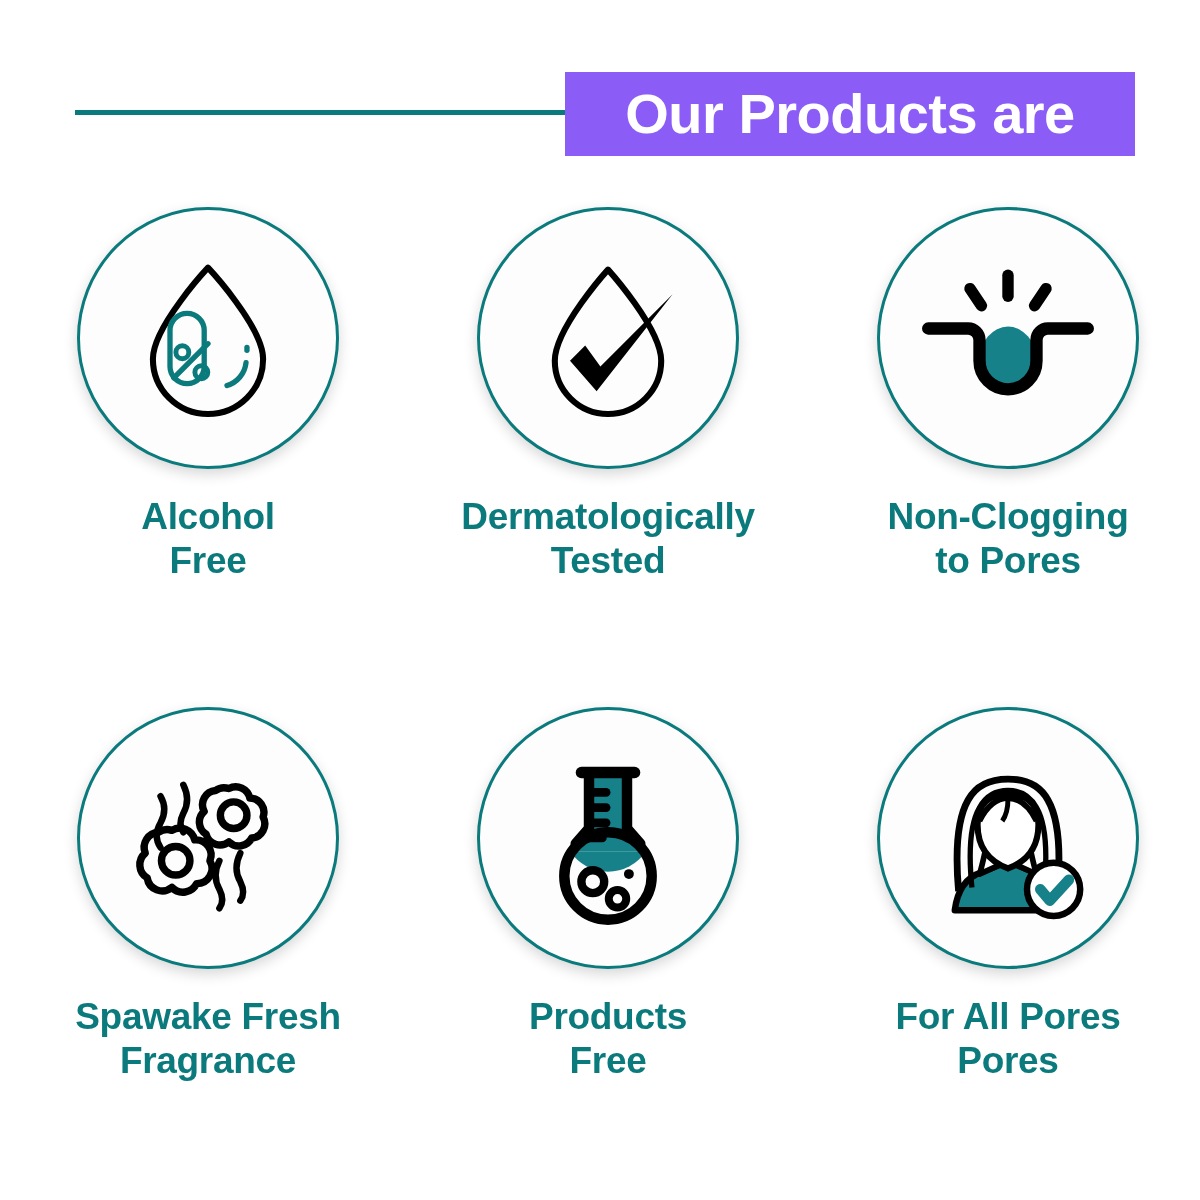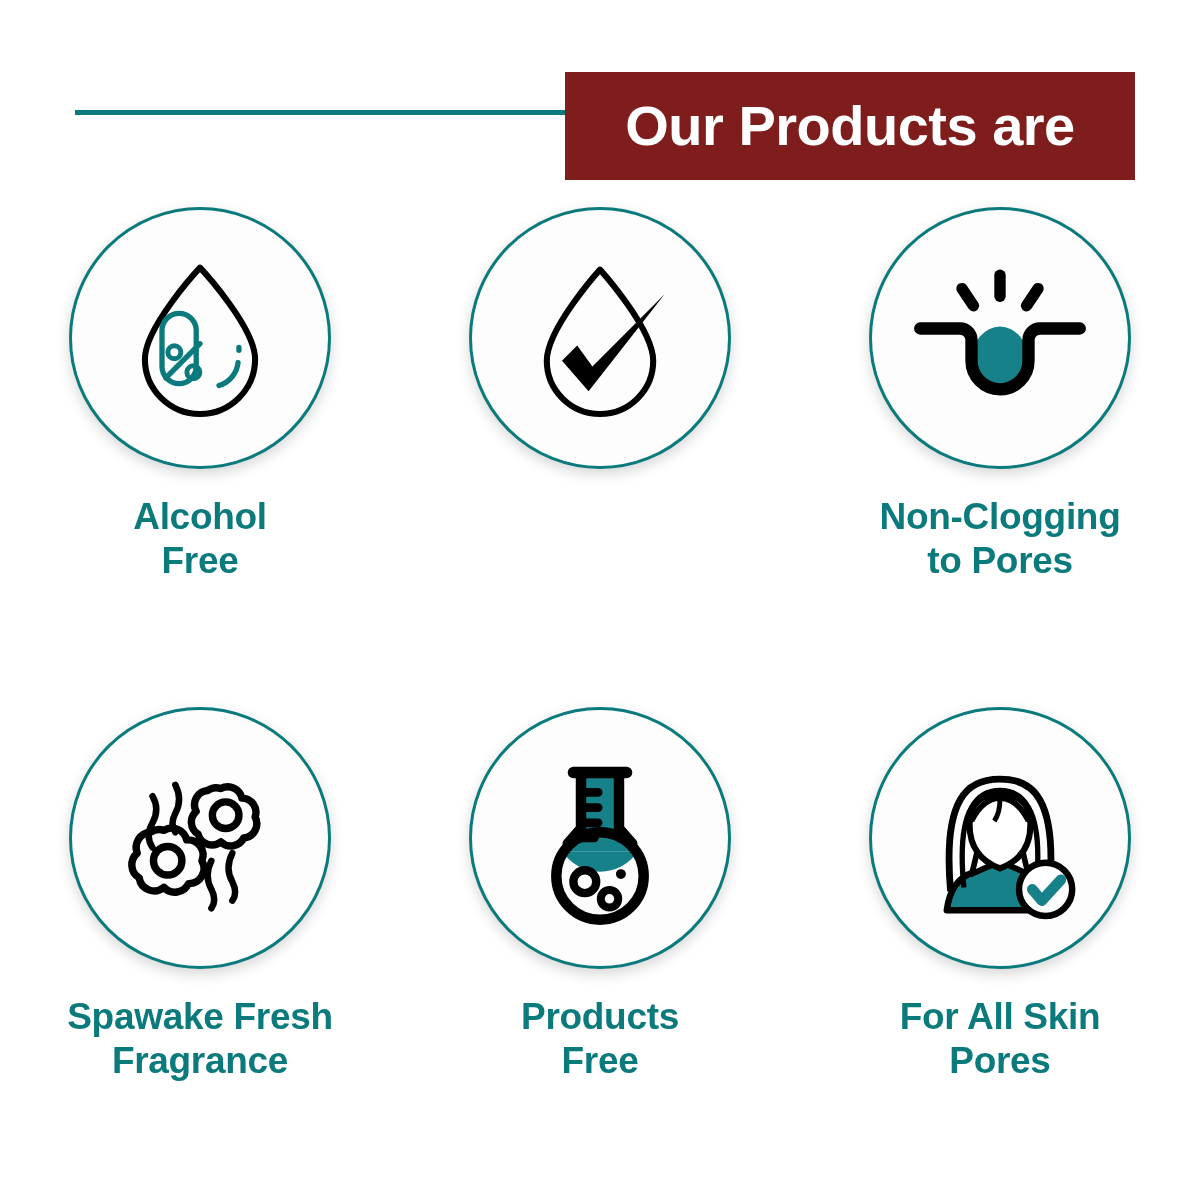--- a/index.html
+++ b/index.html
@@ -13,36 +13,36 @@
 
   
   .header { position:absolute; left:0; top:0; width:1200px; height:185px; }
   .header-rule {
     position:absolute; left:75px; top:110px;
     width:495px; height:5px;
     background:#0B7A7C;
   }
   .header-bar {
     position:absolute; left:565px; top:72px;
-    width:570px; height:108px;
-    background:#7f1d1d;
+    width:570px; height:84px;
+    background:#8b5cf6;
     display:flex; align-items:center; justify-content:center;
   }
   .header-title {
     color:#ffffff;
     font-size:56px;
     font-weight:bold;
     letter-spacing:-0.5px;
     line-height:1;
     white-space:nowrap;
   }
 
   
   .grid {
-    position:absolute; left:0; top:185px;
+    position:absolute; left:8px; top:185px;
     width:1052px; height:1015px;
     display:grid;
     grid-template-columns:repeat(3,400px);
     grid-template-rows:repeat(2,500px);
   }
   .cell {
     display:flex; flex-direction:column;
     align-items:center; justify-content:flex-start;
     padding-top:22px;
   }
@@ -103,20 +103,22 @@
     </div>
 
     <div class="cell">
       <div class="badge">
         <svg viewBox="0 0 100 100">
           <path d="M50 14 C50 14 78 45 78 62 A28 28 0 0 1 22 62 C22 45 50 14 50 14 Z" fill="none" stroke="#000" stroke-width="3.2" stroke-linejoin="round"></path>
           <path d="M30 62 L38 54 L46 65 L84 27 L44 78 Z" fill="#000"></path>
         </svg>
       </div>
       <div class="caption">
+        <span>Dermatologically</span>
+        <span class="l2">Tested</span>
       </div>
     </div>
 
     <div class="cell">
       <div class="badge">
         <svg viewBox="0 0 100 100">
           <g stroke="#000" stroke-width="6" stroke-linecap="round" fill="none">
             <line x1="50" y1="17" x2="50" y2="28"></line>
             <line x1="30" y1="24" x2="36" y2="33"></line>
             <line x1="70" y1="24" x2="64" y2="33"></line>
@@ -188,19 +190,19 @@
           <path d="M34 43 q0 -16 16 -16 t16 16 q0 17 -16 23 q-16 -6 -16 -23 Z" fill="#fff" stroke="#000" stroke-width="3.2"></path>
           <path d="M24 78 q-3 -34 5 -48 q6 -11 21 -11 t21 11 q8 14 5 48" fill="none" stroke="#000" stroke-width="3.6" stroke-linejoin="round"></path>
           <path d="M31 76 q-3 -30 4 -42 q5 -9 15 -9 t15 9 q7 12 4 42" fill="none" stroke="#000" stroke-width="2.8"></path>
           <path d="M35 41 q6 -12 15 -12 t15 12" fill="none" stroke="#000" stroke-width="3"></path>
           <path d="M50 29 q0 8 -3 12" fill="none" stroke="#000" stroke-width="2.6"></path>
           <circle cx="74" cy="77" r="14" fill="#fff" stroke="#000" stroke-width="3.4"></circle>
           <path d="M67 77 l5 6 l10 -11" fill="none" stroke="#17818A" stroke-width="5.6" stroke-linecap="round" stroke-linejoin="round"></path>
         </svg>
       </div>
       <div class="caption">
-        <span>For All Skin</span>
+        <span>For All Pores</span>
         <span class="l2">Pores</span>
       </div>
     </div>
 
   </div>
 </div>
 
 </body></html>

